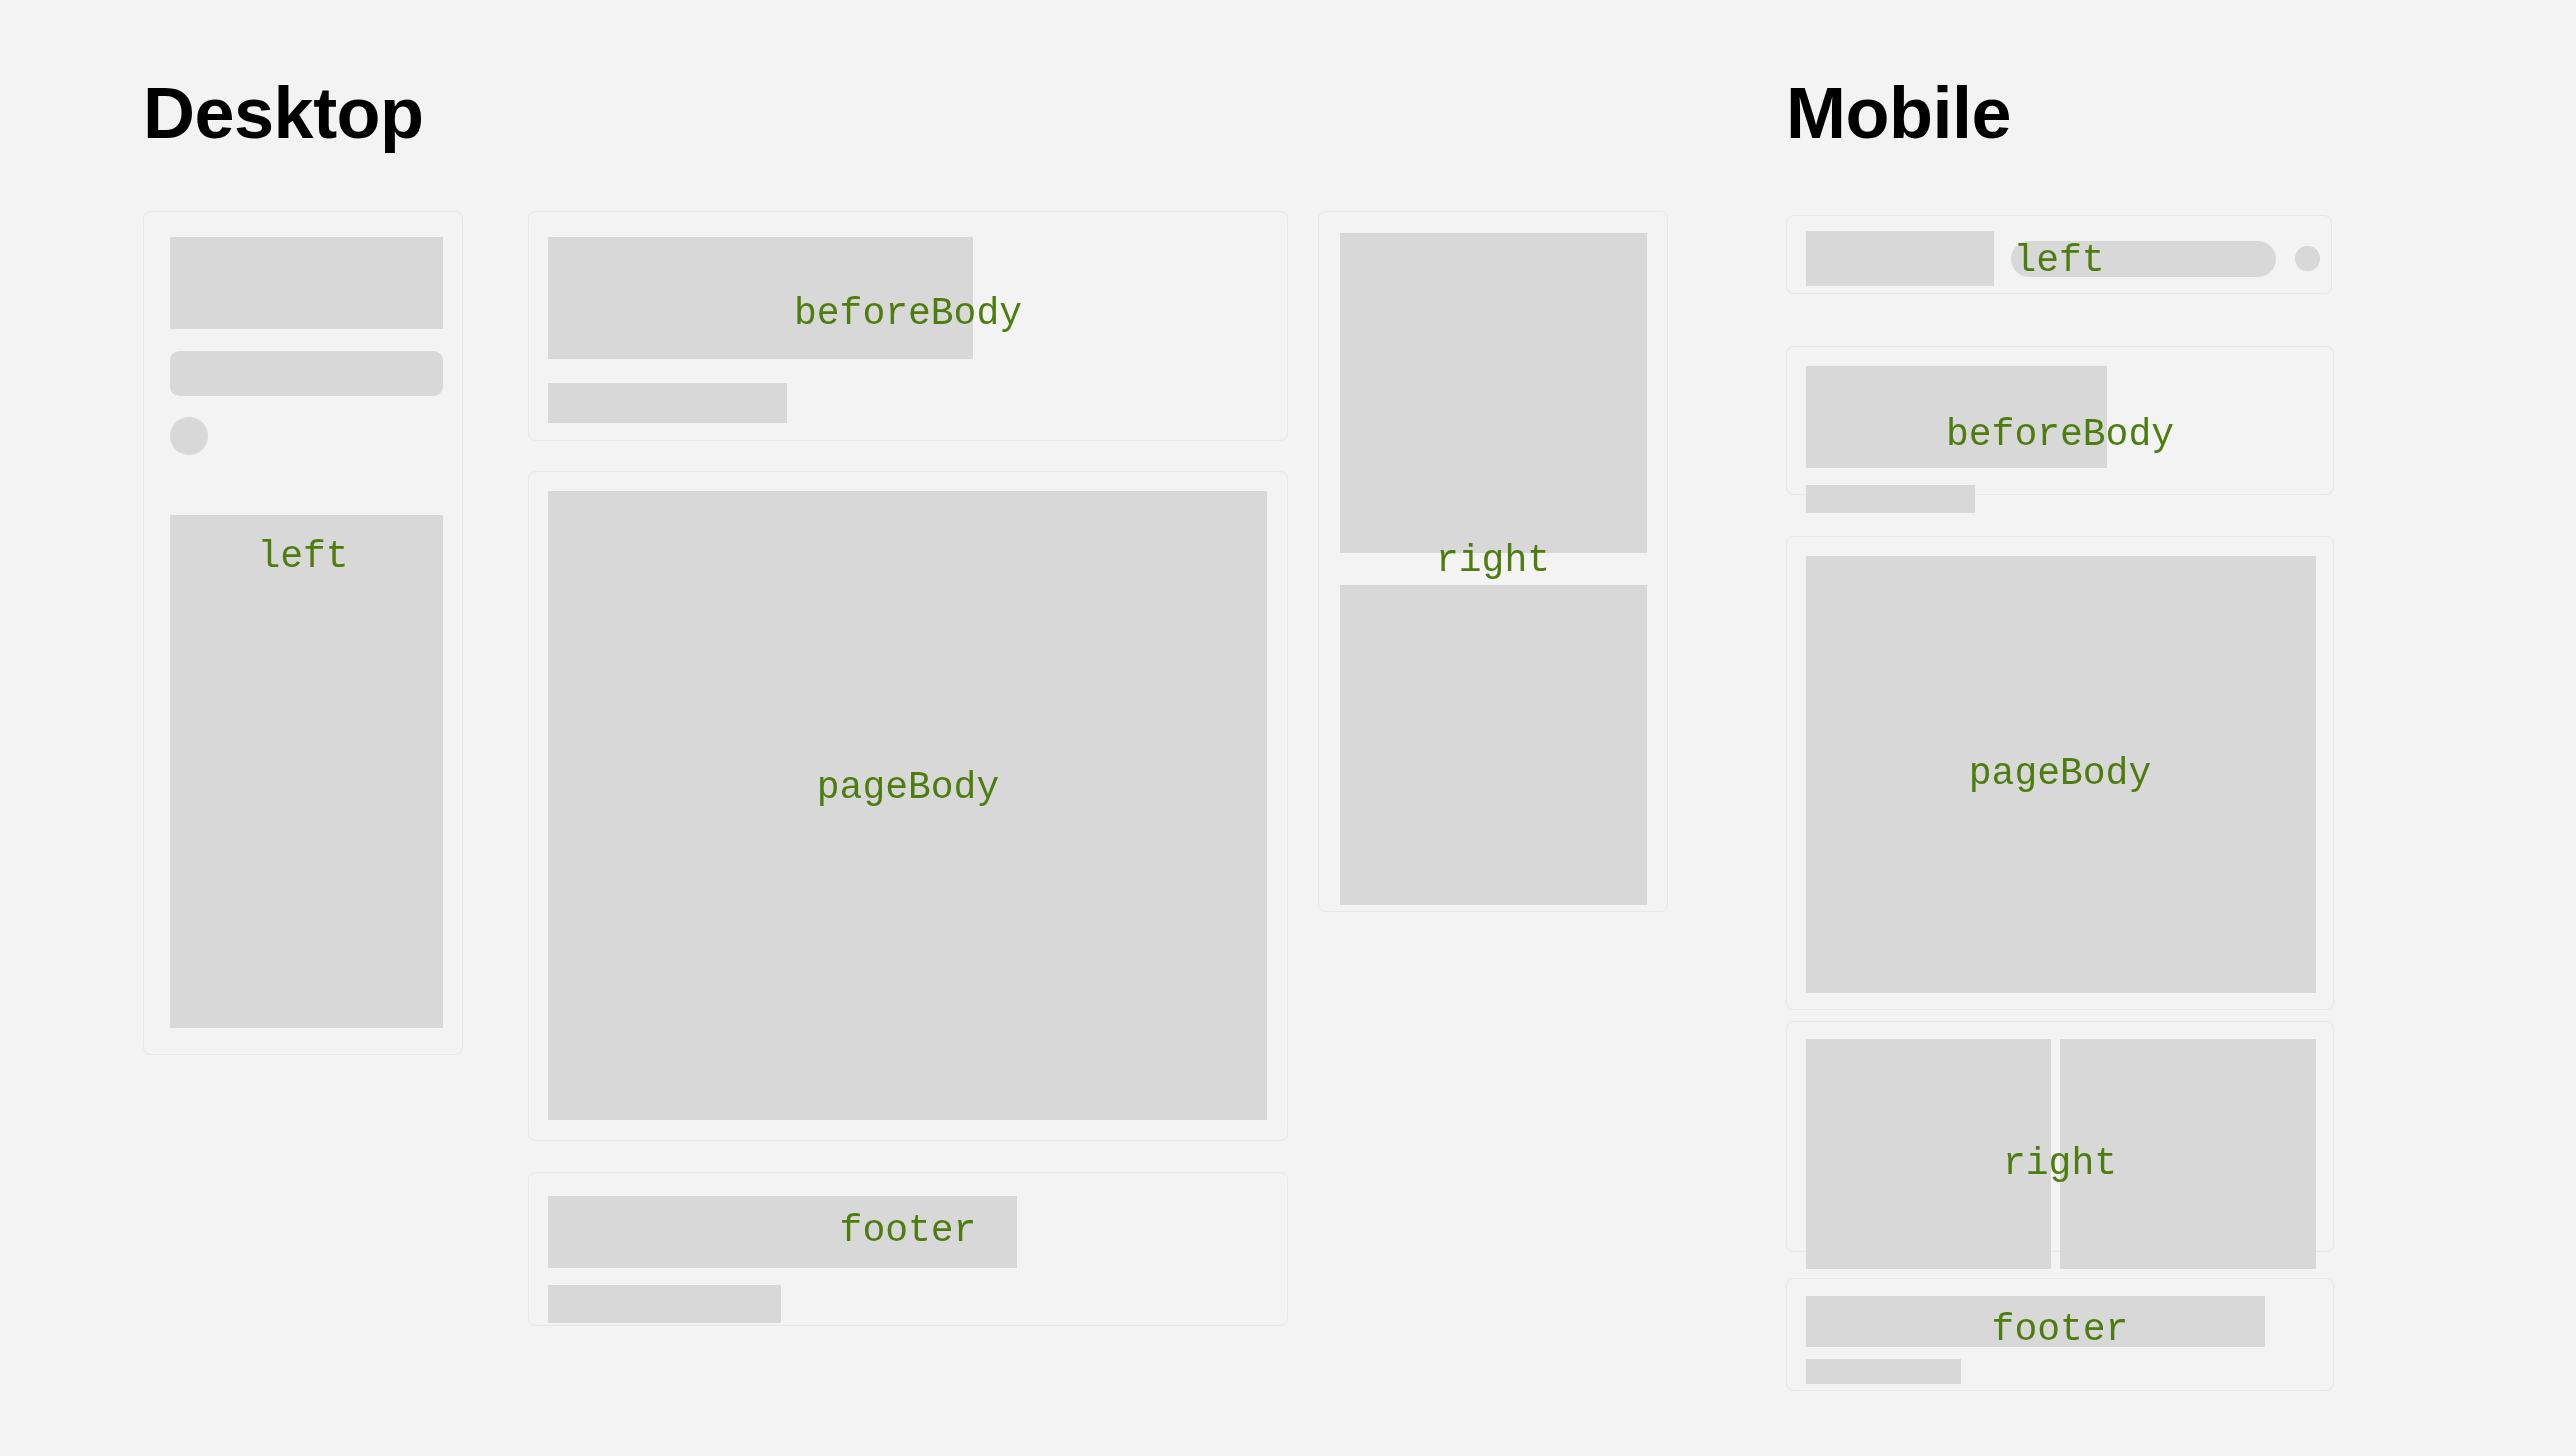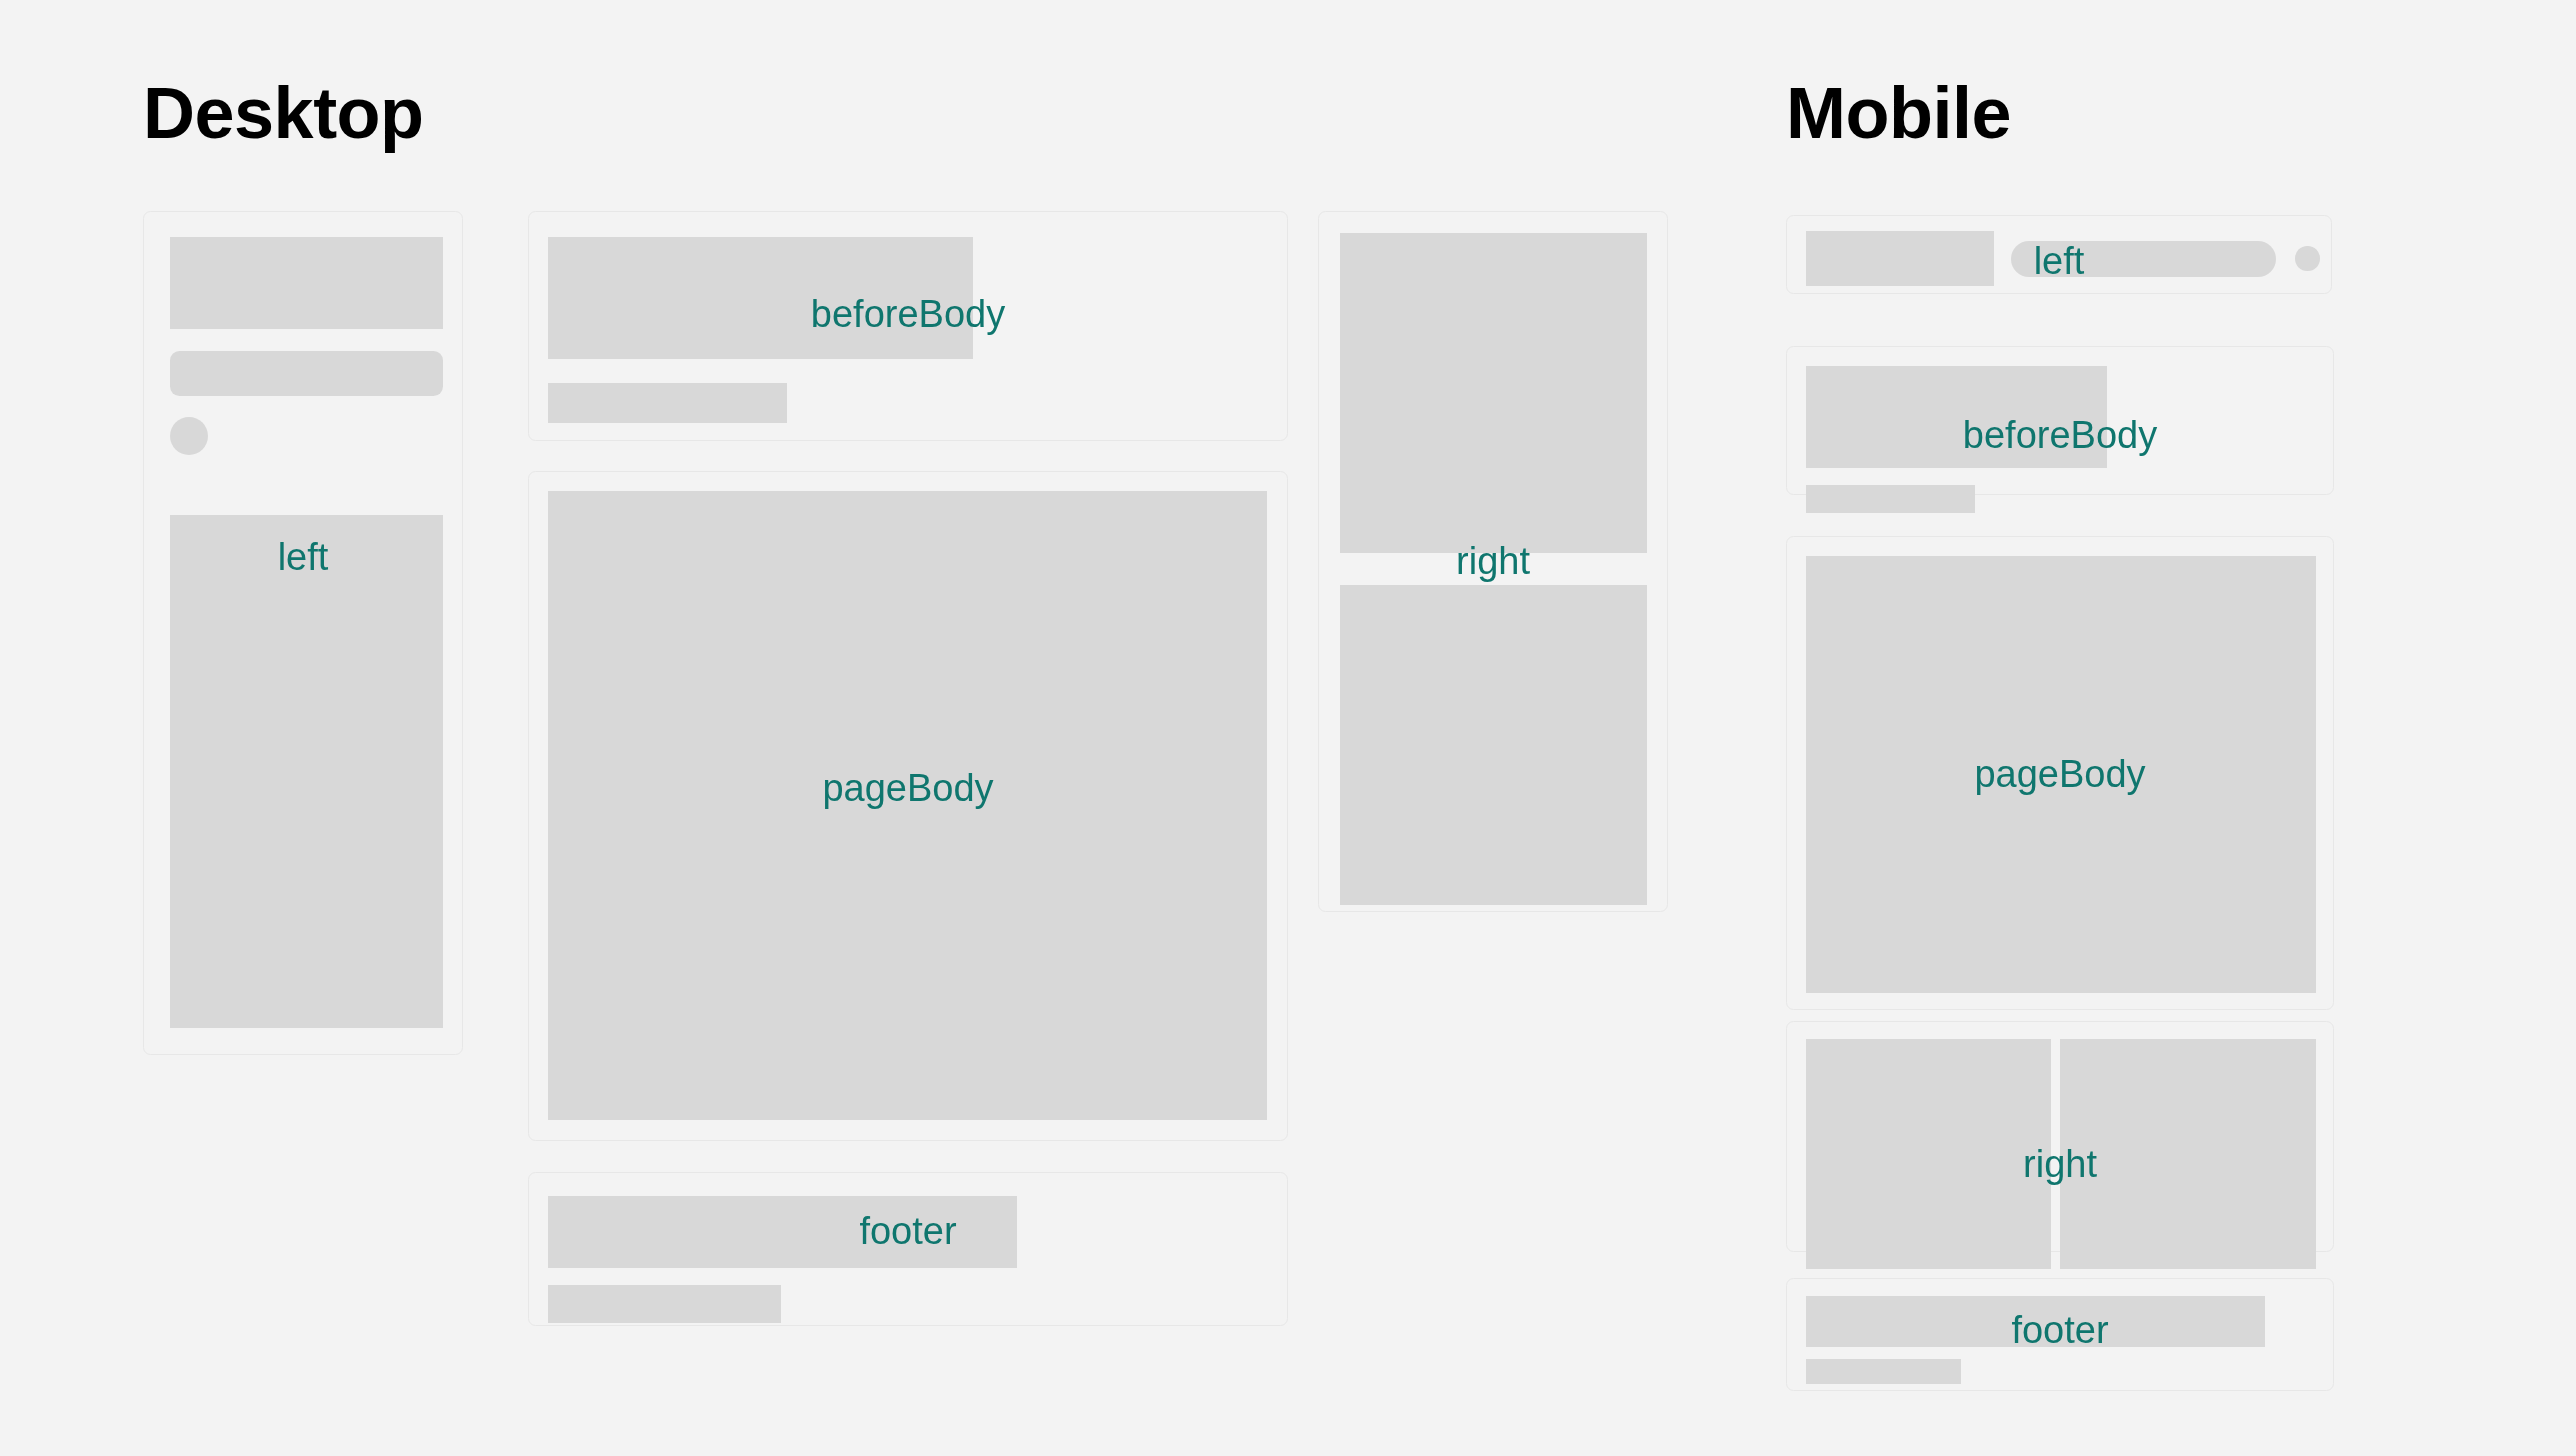--- a/index.html
+++ b/index.html
@@ -48,24 +48,24 @@
     position: absolute;
     background: #d8d8d8;
   }
   .blk.round  { border-radius: 9.4px; }
   .blk.pill   { border-radius: 940px; }
   .blk.circle { border-radius: 50%; }
 
   
   .slot-label {
     position: absolute;
-    font-family: Liberation Sans, sans-serif;
+    font-family: Liberation Mono, monospace;
     font-size: 38px;
     line-height: 1;
-    color: #0f766e;
+    color: #4d7c0f;
     white-space: nowrap;
     text-align: center;
     pointer-events: none;
   }
 
   
 
   
   #d-left-panel { left: 143px; top: 211px; width: 320px; height: 844px; }
   #d-left-b1 { left: 26px; top: 24.5px; width: 273px; height: 92px; }

